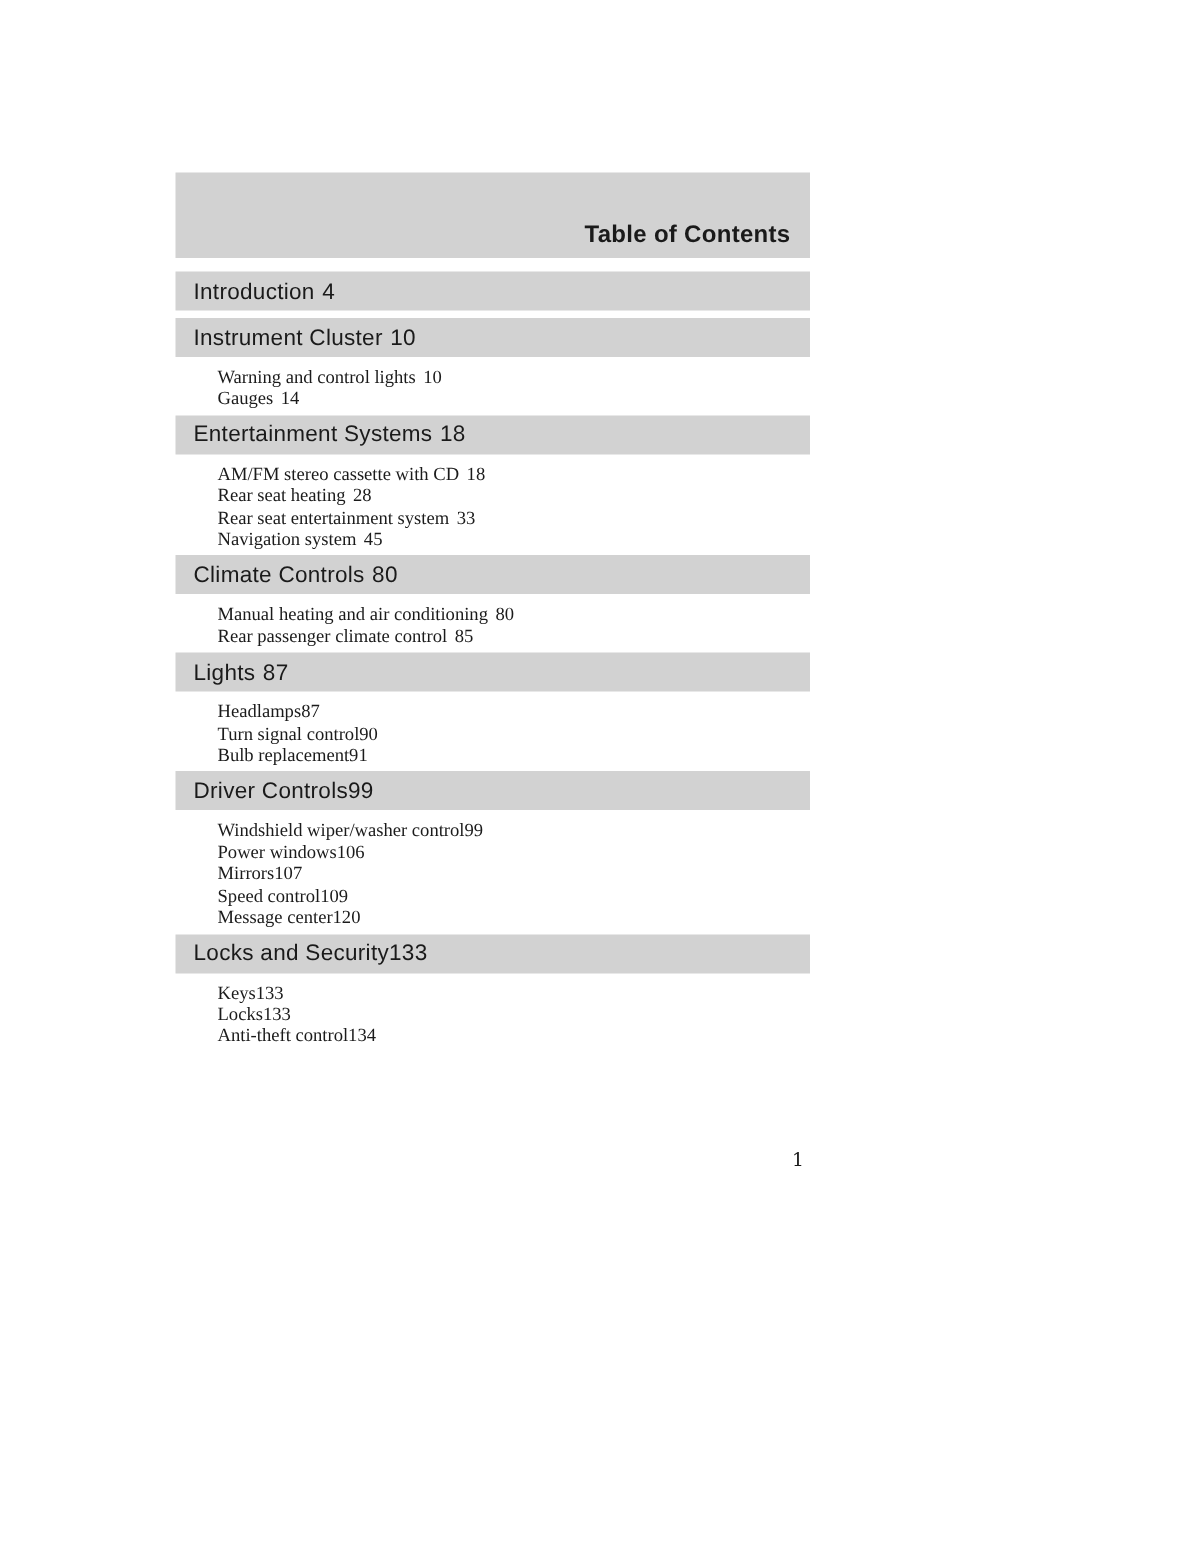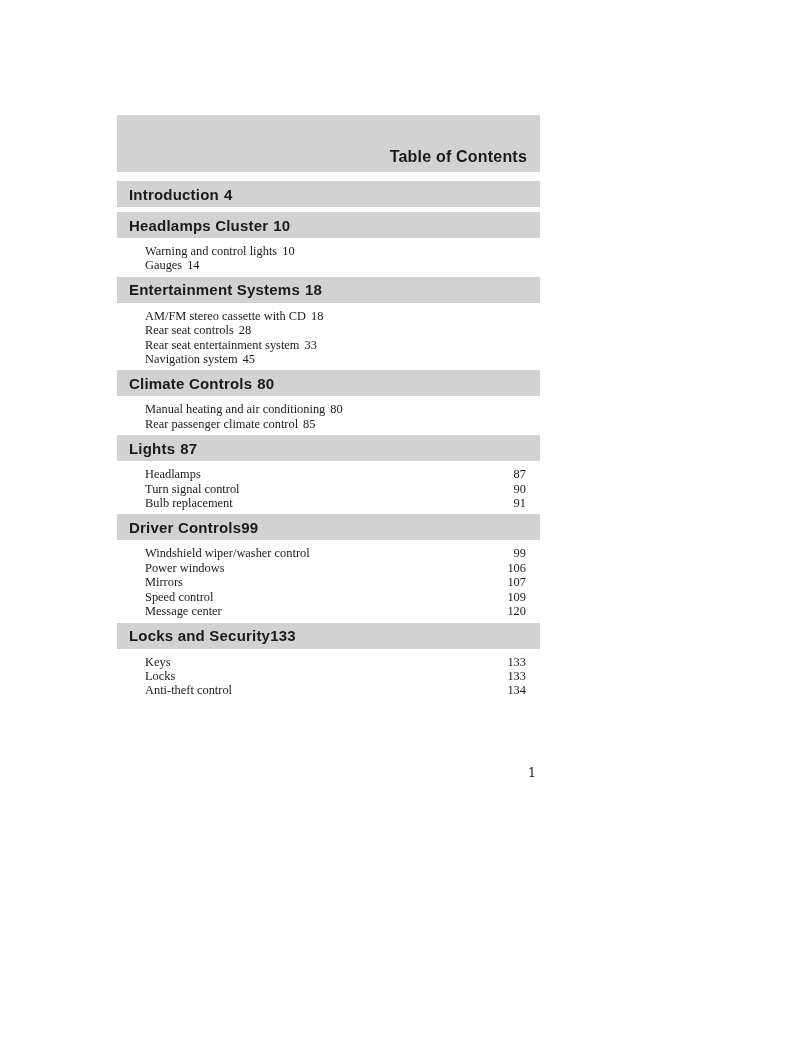--- a/index.html
+++ b/index.html
@@ -35,40 +35,39 @@
     letter-spacing: 0.2px;
   }
   .bar {
     height: 26px;
     background: var(--bar-gray, #d2d2d2);
     display: flex;
     align-items: center;
     box-sizing: border-box;
     padding: 0 14px 0 12px;
     font-family: "Liberation Sans", sans-serif;
-    font-weight: bold;
+    font-weight: normal;
     font-size: 15px;
     color: #1a1a1a;
     letter-spacing: 0.2px;
   }
   .bar + .bar { margin-top: 5px; }
   .bar .num-inline { margin-left: 5px; }
   .bar.split { justify-content: flex-start; }
   .toc-list {
     box-sizing: border-box;
     padding: 6px 14px 4px 28px;
     font-family: Liberation Serif, serif;
     font-size: 12.4px;
     color: #1b1b1b;
   }
   .toc-row { line-height: 14.4px; }
   .toc-row.inline .pg { margin-left: 5px; }
   .toc-row.split {
     display: flex;
-    justify-content: space-between;
   }
   .footer-num {
     margin-top: 63px;
     text-align: right;
     padding-right: 4px;
     font-family: "DejaVu Serif", serif;
     font-size: 12.5px;
     color: #1b1b1b;
   }
 </style>
@@ -80,42 +79,42 @@
   <div class="toc-header">
     <span class="title">Table of Contents</span>
   </div>
 
   <div class="bar">
     <span>Introduction</span>
     <span class="num-inline">4</span>
   </div>
 
   <div class="bar">
-    <span>Headlamps Cluster</span>
+    <span>Instrument Cluster</span>
     <span class="num-inline">10</span>
   </div>
   <div class="toc-list">
     <div class="toc-row inline">
       <span>Warning and control lights</span><span class="pg">10</span>
     </div>
     <div class="toc-row inline">
       <span>Gauges</span><span class="pg">14</span>
     </div>
   </div>
 
   <div class="bar">
     <span>Entertainment Systems</span>
     <span class="num-inline">18</span>
   </div>
   <div class="toc-list">
     <div class="toc-row inline">
       <span>AM/FM stereo cassette with CD</span><span class="pg">18</span>
     </div>
     <div class="toc-row inline">
-      <span>Rear seat controls</span><span class="pg">28</span>
+      <span>Rear seat heating</span><span class="pg">28</span>
     </div>
     <div class="toc-row inline">
       <span>Rear seat entertainment system</span><span class="pg">33</span>
     </div>
     <div class="toc-row inline">
       <span>Navigation system</span><span class="pg">45</span>
     </div>
   </div>
 
   <div class="bar">

